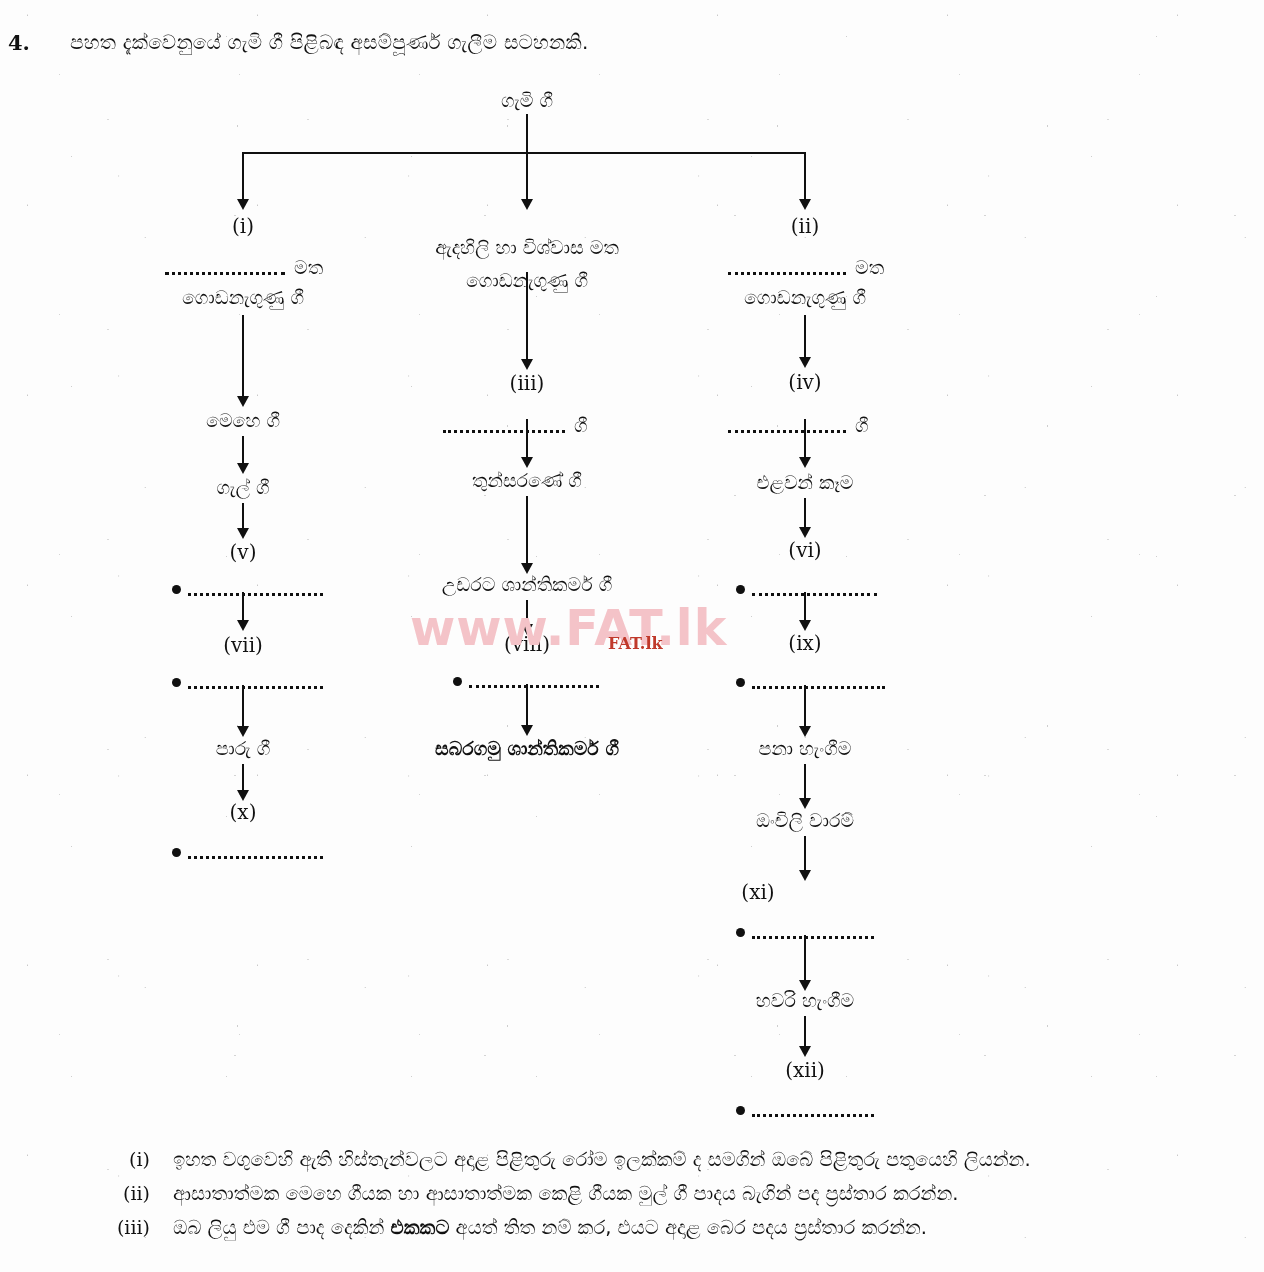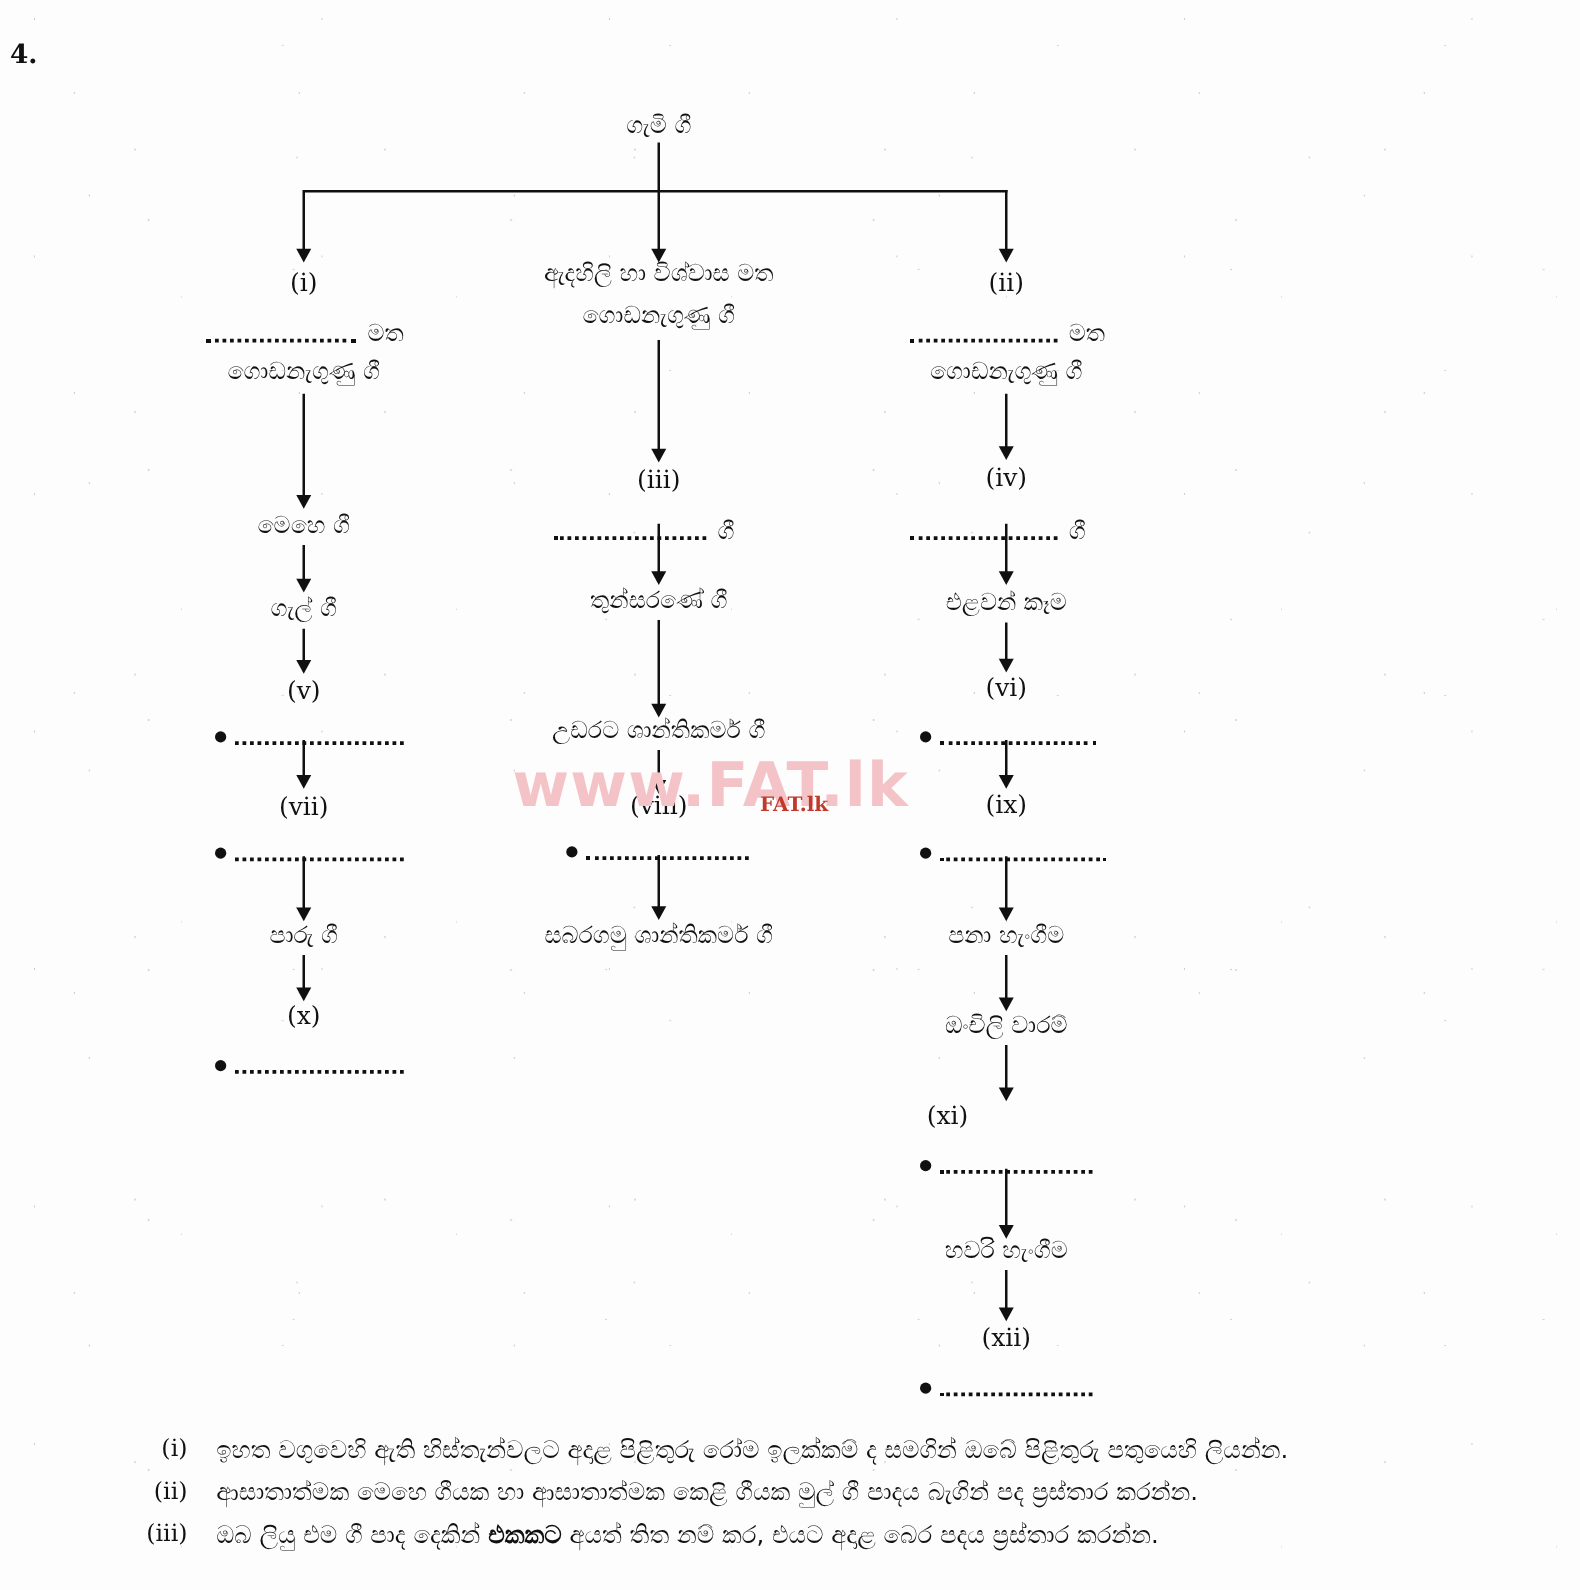--- a/index.html
+++ b/index.html
@@ -58,21 +58,21 @@
 
   
   .node {
     position: absolute;
     transform: translateX(-50%);
     white-space: nowrap;
     font-size: 19px;
     line-height: 1.30;
     text-align: center;
   }
-  .node.two-line { line-height: 1.35; }
+  .node.two-line { line-height: 1.35; margin-top: 28px; }
   .roman {
     position: absolute;
     transform: translateX(-50%);
     white-space: nowrap;
     font-family: "DejaVu Serif", "Liberation Serif", serif;
     font-size: 20px;
   }
 
   
   .vline {
@@ -159,20 +159,21 @@
   .instr .body b { font-weight: bold; }
 </style>
 </head>
 <body>
 
 <div id="page">
 
   <div id="speckle"></div>
 
   <div class="qnum">4.</div>
+  <div class="qtext">පහත දැක්වෙනුයේ ගැමි ගී පිළිබඳ අසම්පූර්ණ ගැලීම සටහනකි.</div>
 
   <div class="node" style="left:527px; top:88px;">ගැමි ගී</div>
   <div class="vline" style="left:527px; top:114px; height:39px;"></div>
   <div class="hline" style="left:243px; top:152px; width:563px;"></div>
 
   <div class="vline" style="left:243px; top:152px; height:50px;"></div>
   <div class="arrowhead" style="left:243px; top:199px;"></div>
   <div class="vline" style="left:527px; top:152px; height:50px;"></div>
   <div class="arrowhead" style="left:527px; top:199px;"></div>
   <div class="vline" style="left:805px; top:152px; height:50px;"></div>
@@ -249,21 +250,21 @@
 
   <div class="roman" style="left:527px; top:632px;">(viii)</div>
 
   <div class="blank" style="left:453px; top:674px;">
     <span class="bullet"></span>
     <span class="dots" style="width:130px;"></span>
   </div>
   <div class="vline" style="left:527px; top:684px; height:48px;"></div>
   <div class="arrowhead" style="left:527px; top:725px;"></div>
 
-  <div class="node" style="left:527px; top:736px;">සබරගමු ශාන්තිකර්ම ගී</div>
+  <div class="node" style="left:527px; top:736px;font-weight:bold;">සබරගමු ශාන්තිකර්ම ගී</div>
 
   <div class="roman" style="left:805px; top:214px;">(ii)</div>
 
   <div class="blank" style="left:728px; top:256px;">
     <span class="dots" style="width:118px;"></span>
     <span class="suffix">මත</span>
   </div>
   <div class="node" style="left:805px; top:285px;">ගොඩනැගුණු ගී</div>
   <div class="vline" style="left:805px; top:315px; height:48px;"></div>
   <div class="arrowhead" style="left:805px; top:357px;"></div>

